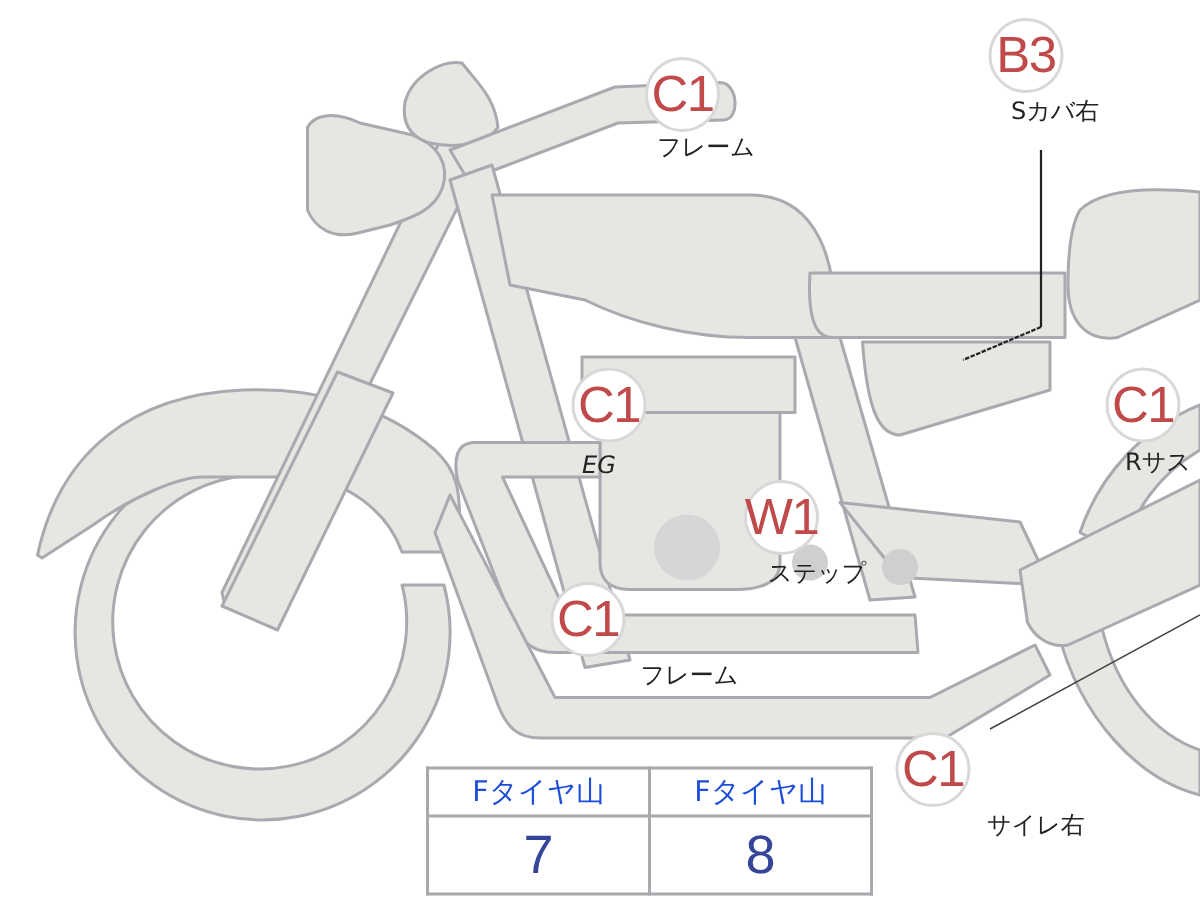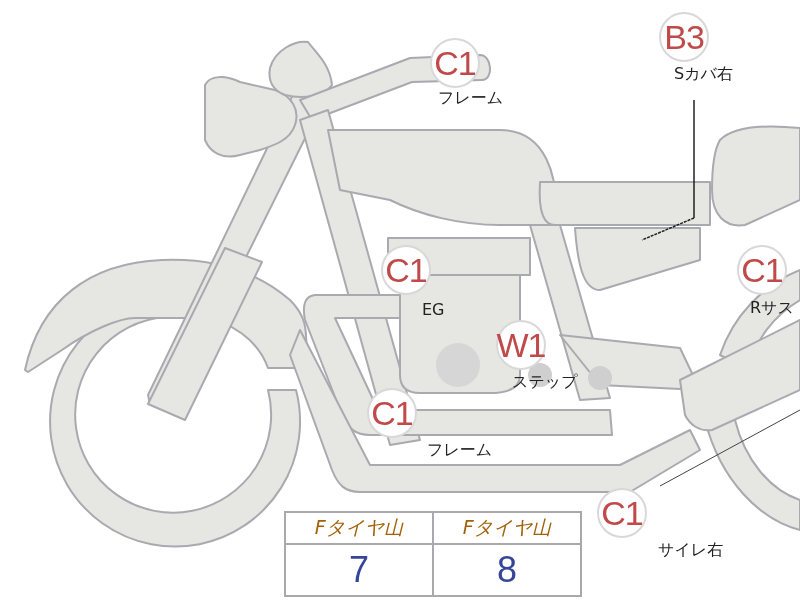--- a/index.html
+++ b/index.html
@@ -9,21 +9,21 @@
   .part { fill: #e6e6e3; stroke: #a9a9b0; stroke-width: 2; stroke-linejoin: round; }
   .marker { position: absolute; width: 50px; height: 50px; border-radius: 50%;
             background: #ffffff; border: 2px solid #d8d8d8; box-sizing: border-box;
             display: flex; align-items: center; justify-content: center;
             color: #c0494a; font-size: 34px; letter-spacing: -1px;
             font-family: "Liberation Sans", "DejaVu Sans", sans-serif; }
   .label { position: absolute; color: #222222; font-size: 16px; white-space: nowrap; }
   .tire-table { position: absolute; left: 284px; top: 511px; border-collapse: collapse;
                 border: 2px solid #a8a8ad; background: #fff; }
   .tire-table th, .tire-table td { border: 2px solid #a8a8ad; width: 146px; text-align: center; padding: 0; }
-  .tire-table th { font-weight: normal; font-size: 19px; color: #a16207; height: 30px; font-style: italic; }
+  .tire-table th { font-weight: normal; font-size: 19px; color: #1d4ed8; height: 30px; }
   .tire-table td { font-size: 36px; color: #34459a; height: 50px;
                    font-family: "Liberation Sans", sans-serif; }
 </style>
 </head>
 <body>
 
 <svg id="bike" viewBox="0 0 800 600" xmlns="http://www.w3.org/2000/svg">
 
   <path class="part" d="M165,297 A125,125 0 1 0 296,390 L268,390 A98,98 0 1 1 165,317 Z"></path>
   <path class="part" d="M25,370 C40,300 90,263 162,260 C210,258 255,270 290,300 C305,315 308,325 306,368 L268,368 C258,340 230,320 200,318 L135,318 C120,318 90,330 62,350 L28,372 Z"></path>
@@ -66,21 +66,21 @@
   <line x1="660" y1="486" x2="800" y2="410" stroke="#444" stroke-width="1"></line>
 </svg>
 
 <div class="marker" style="left:430px;top:38px;">C1</div>
 <div class="label" style="left:438px;top:88px;">フレーム</div>
 
 <div class="marker" style="left:659px;top:12px;">B3</div>
 <div class="label" style="left:674px;top:64px;">Sカバ右</div>
 
 <div class="marker" style="left:381px;top:245px;">C1</div>
-<div class="label" style="left:422px;top:300px;">EG</div>
+<div class="label" style="left:388px;top:300px;font-style:italic;">EG</div>
 
 <div class="marker" style="left:737px;top:245px;">C1</div>
 <div class="label" style="left:750px;top:298px;">Rサス</div>
 
 <div class="marker" style="left:496px;top:320px;text-align:right;">W1</div>
 <div class="label" style="left:512px;top:372px;font-family:Liberation Mono, monospace;">ステップ</div>
 
 <div class="marker" style="left:367px;top:388px;">C1</div>
 <div class="label" style="left:391px;top:440px;margin-left:36px;">フレーム</div>
 

